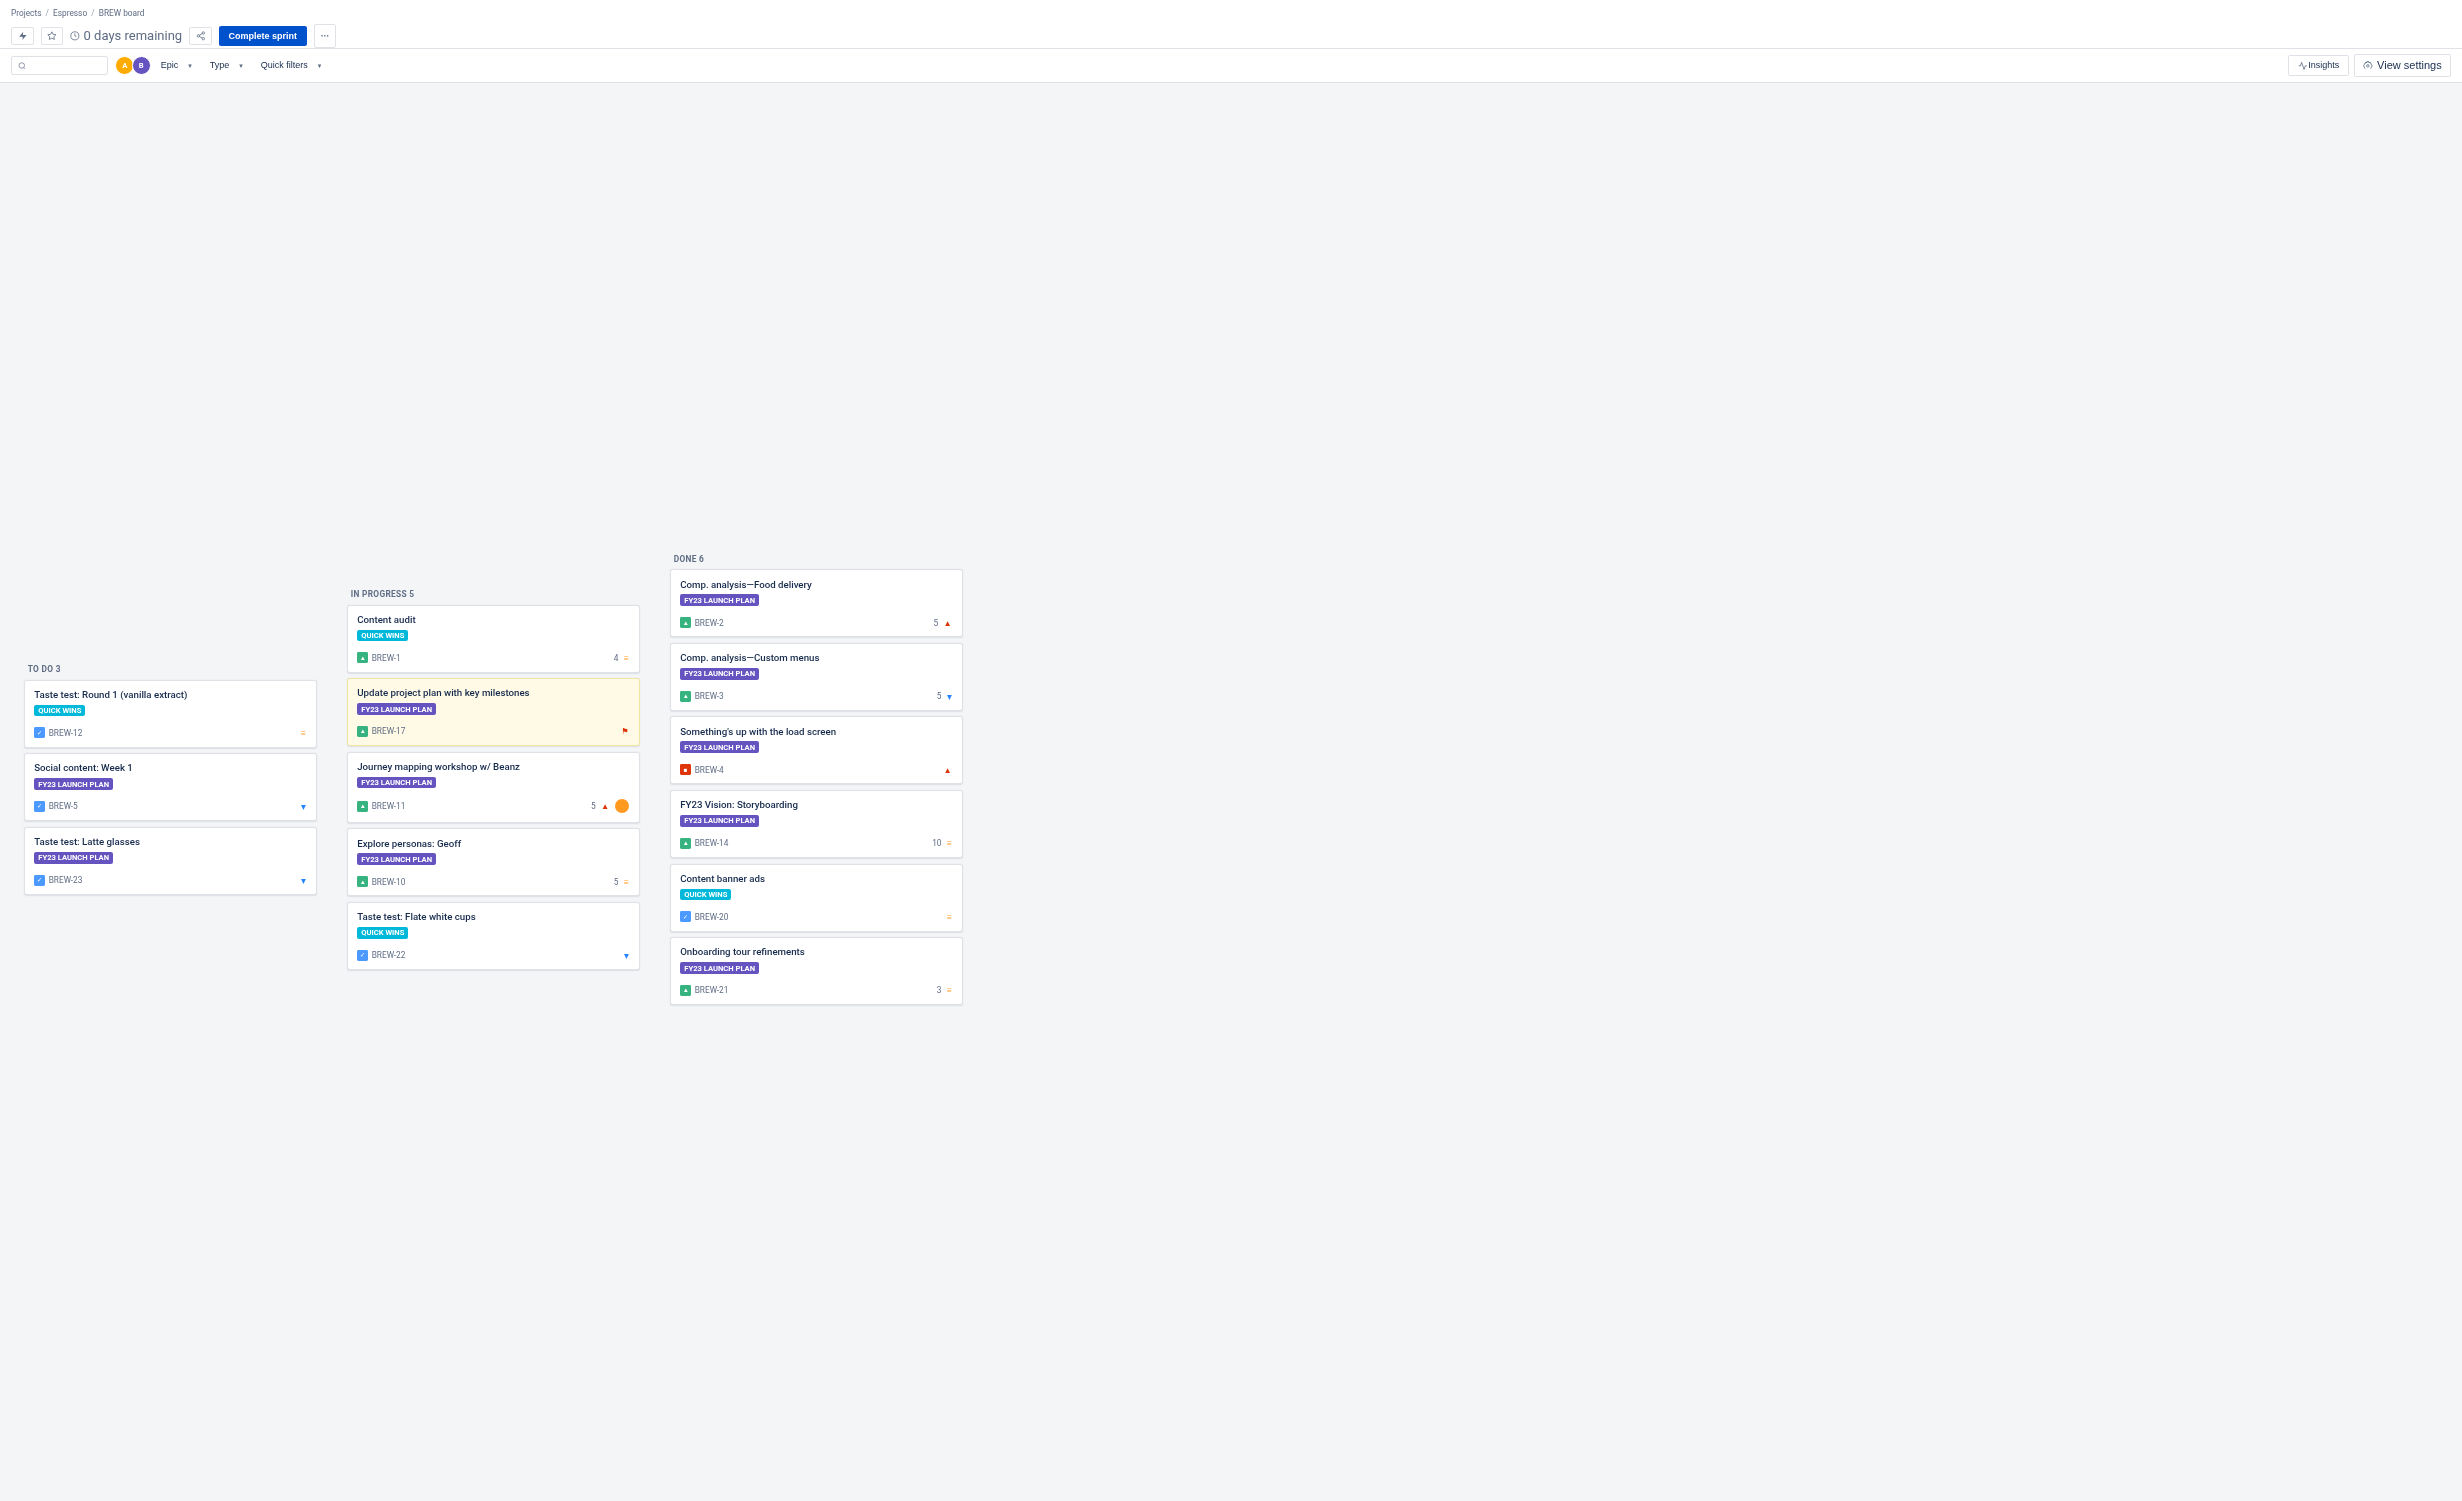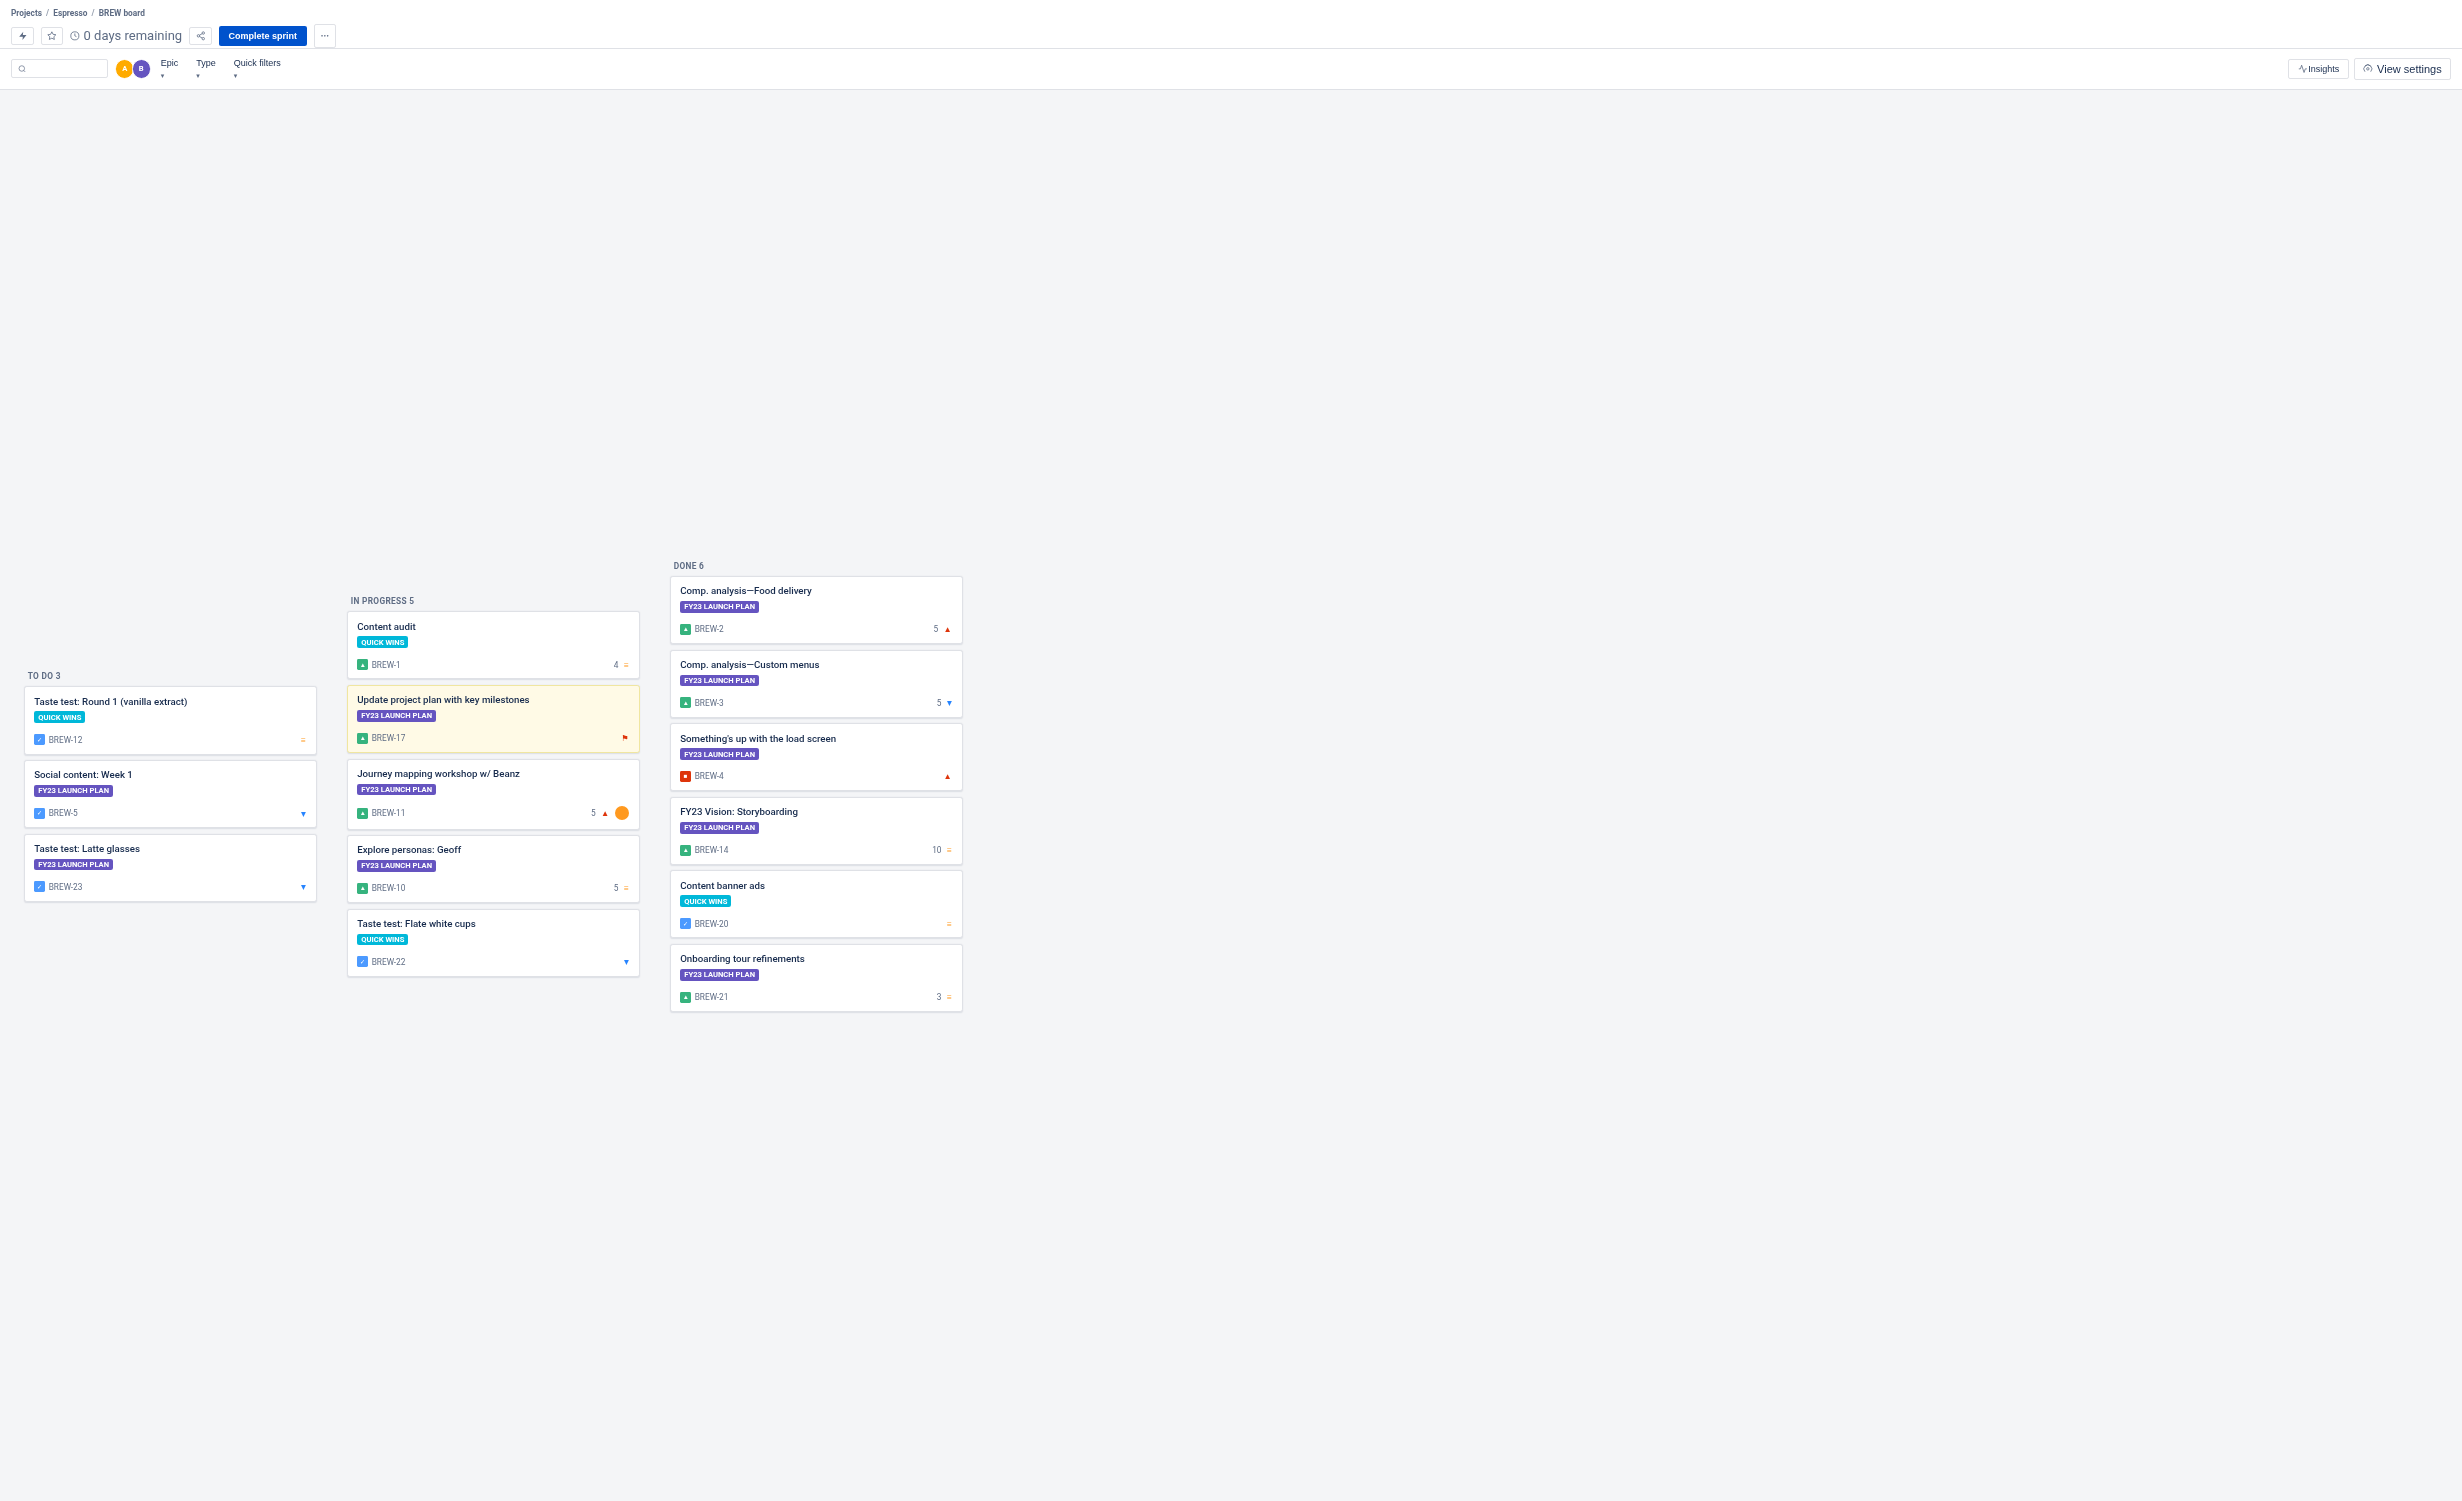--- a/index.html
+++ b/index.html
@@ -1,37 +1,37 @@
 <!DOCTYPE html>
 <html style="font-size:11px"><head>
   <meta charset="utf-8">
   <style>
     * { box-sizing: border-box; margin: 0; padding: 0; }
     body { font-family: -apple-system, BlinkMacSystemFont, 'Segoe UI', Roboto, sans-serif; background: #f4f5f7; color: #172b4d; font-size: 9.7px; }
 
     .top-bar { background: #fff; border-bottom: 0.7px solid #dfe1e6; padding: 5.5px 11px 0; }
-    .breadcrumb { display: flex; align-items: center; gap: 4.1px; font-size: 8.3px; color: #5e6c84; padding: 2.8px 0; font-weight: bold; }
+    .breadcrumb { display: flex; align-items: center; gap: 4.1px; font-size: 8.3px; color: #5e6c84; padding: 2.8px 0; }
     .breadcrumb span { color: #5e6c84; }
     .breadcrumb .sep { color: #97a0af; }
     .breadcrumb .current { color: #5e6c84; }
     .project-title { font-size: 15px; font-weight: 700; color: #172b4d; padding: 2.8px 0 1.4px; }
     .project-desc { font-size: 8.3px; color: #5e6c84; padding-bottom: 7px; }
 
     .top-right { position: absolute; top: 8.3px; right: 11px; display: flex; align-items: center; gap: 7px; }
     .icon-btn { background: none; border: 0.7px solid #dfe1e6; border-radius: 2.1px; padding: 3.5px 5.5px; cursor: pointer; display: flex; align-items: center; justify-content: center; color: #5e6c84; font-size: 9.7px; }
     .days-remaining { display: flex; align-items: center; gap: 3.5px; font-size: 13px; color: #5e6c84; }
     .complete-sprint-btn { background: #0052cc; color: #fff; border: none; border-radius: 2.1px; padding: 4.8px 9.7px; font-size: 9px; font-weight: 600; cursor: pointer; }
     .more-btn { background: none; border: 0.7px solid #dfe1e6; border-radius: 2.1px; padding: 3.5px 5.5px; cursor: pointer; color: #5e6c84; }
 
     .toolbar { background: #fff; border-bottom: 0.7px solid #dfe1e6; padding: 5.5px 11px; display: flex; align-items: center; gap: 7px; }
     .search-box { display: flex; align-items: center; border: 0.7px solid #dfe1e6; border-radius: 2.1px; padding: 3.5px 5.5px; gap: 4.1px; background: #fff; width: 97px; }
     .search-box input { border: none; outline: none; font-size: 9px; width: 100%; color: #172b4d; background: transparent; }
     .avatars { display: flex; align-items: center; gap: -2.8px; }
     .avatar { width: 19.4px; height: 19.4px; border-radius: 50%; display: inline-block; overflow: hidden; margin-right: -2.8px; }
-    .filter-btn { display: flex; align-items: flex-start; gap: 4px; border: none; background: none; cursor: pointer; padding: 3.5px 5.5px; border-radius: 2.1px; color: #172b4d; font-size: 9px; font-weight: 500; flex-direction: column; }
+    .filter-btn { display: flex; align-items: flex-end; gap: 10px; border: none; background: none; cursor: pointer; padding: 3.5px 5.5px; border-radius: 2.1px; color: #172b4d; font-size: 9px; font-weight: 500; }
     .filter-btn .chevron { font-size: 7px; color: #5e6c84; }
 
     .toolbar-right { margin-left: auto; display: flex; align-items: center; gap: 5.5px; }
     .insights-btn { display: flex; align-items: center; gap: 1px; border: 0.7px solid #dfe1e6; background: #fff; border-radius: 2.1px; padding: 4.1px 8.3px; cursor: pointer; font-size: 9px; color: #172b4d; font-weight: 500; }
     .view-settings-btn { display: flex; align-items: center; gap: 4.1px; border: 0.7px solid #dfe1e6; background: #fff; border-radius: 2.1px; padding: 4.1px 8.3px; cursor: pointer; font-size: 11px; color: #172b4d; font-weight: 500; }
 
     .board { display: flex; gap: 19px; padding: 18px; overflow-x: auto; min-height: calc(100vh - 111px); align-items: center; }
 
     .column { background: #f4f5f7; border-radius: 2.8px; width: 304px; min-width: 221px; flex-shrink: 0; }
     .column-header { padding: 8.3px 9.7px 5.5px; font-size: 8.3px; font-weight: 700; color: #5e6c84; text-transform: uppercase; letter-spacing: 0.04em; }

